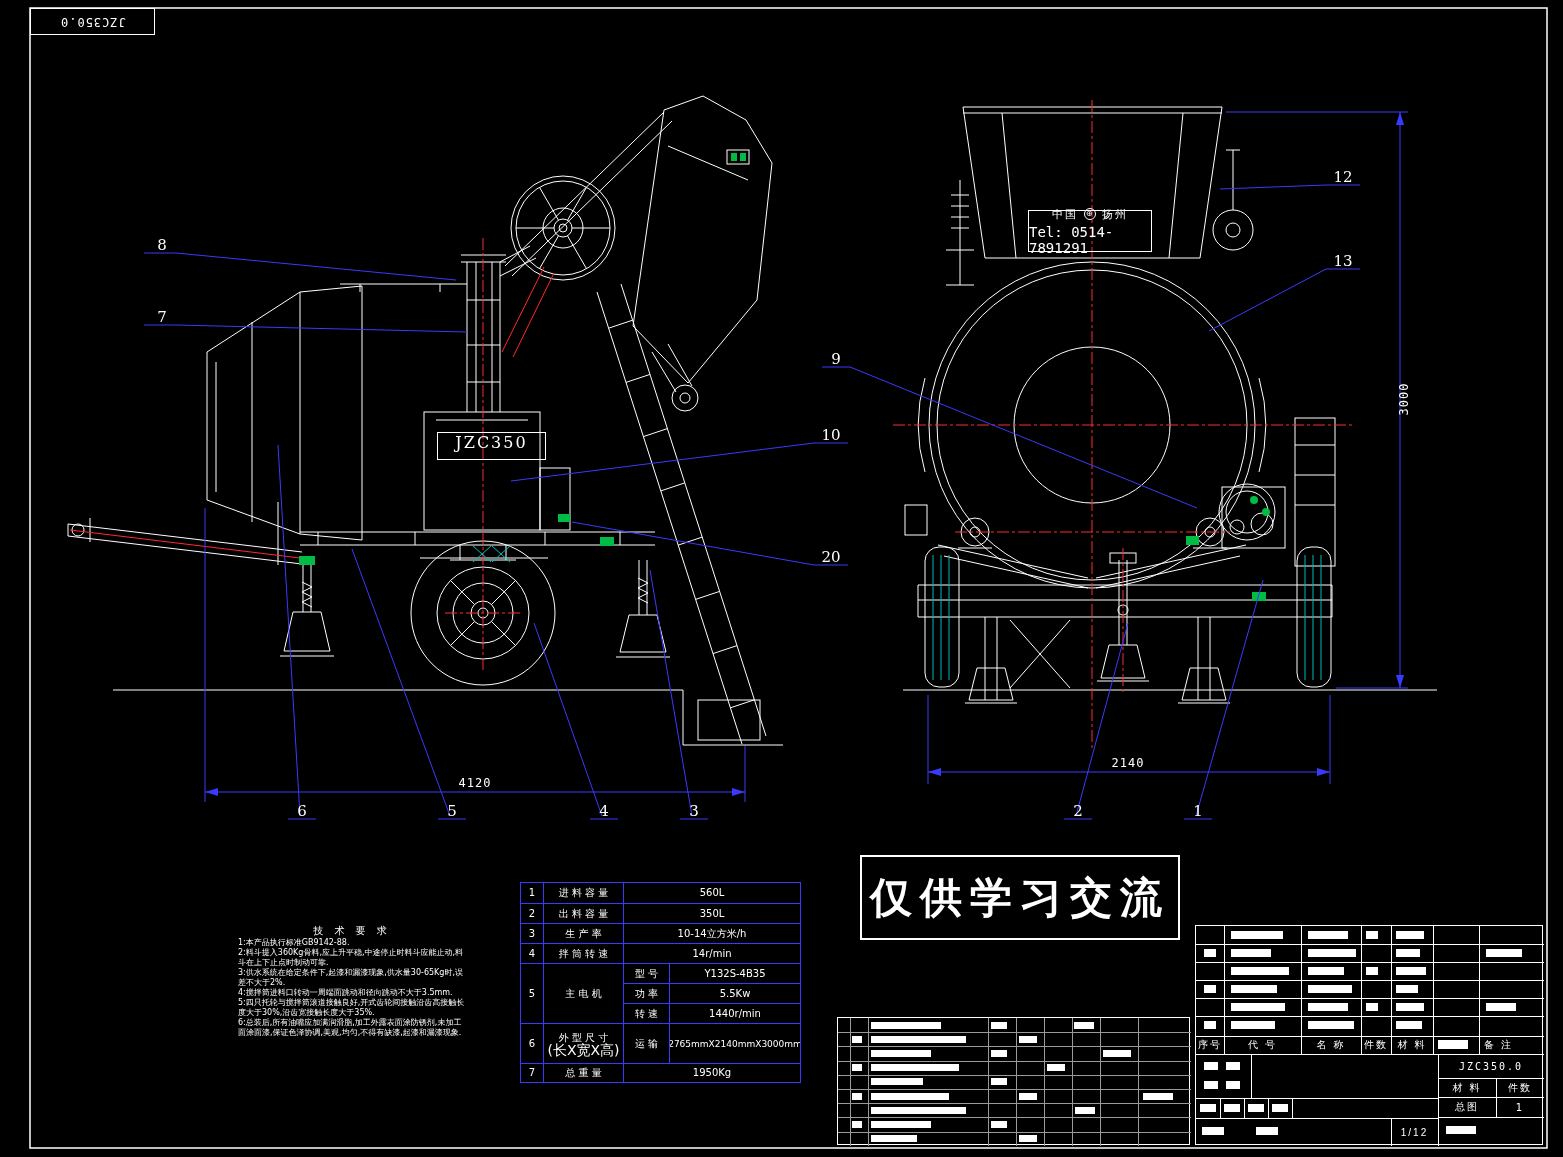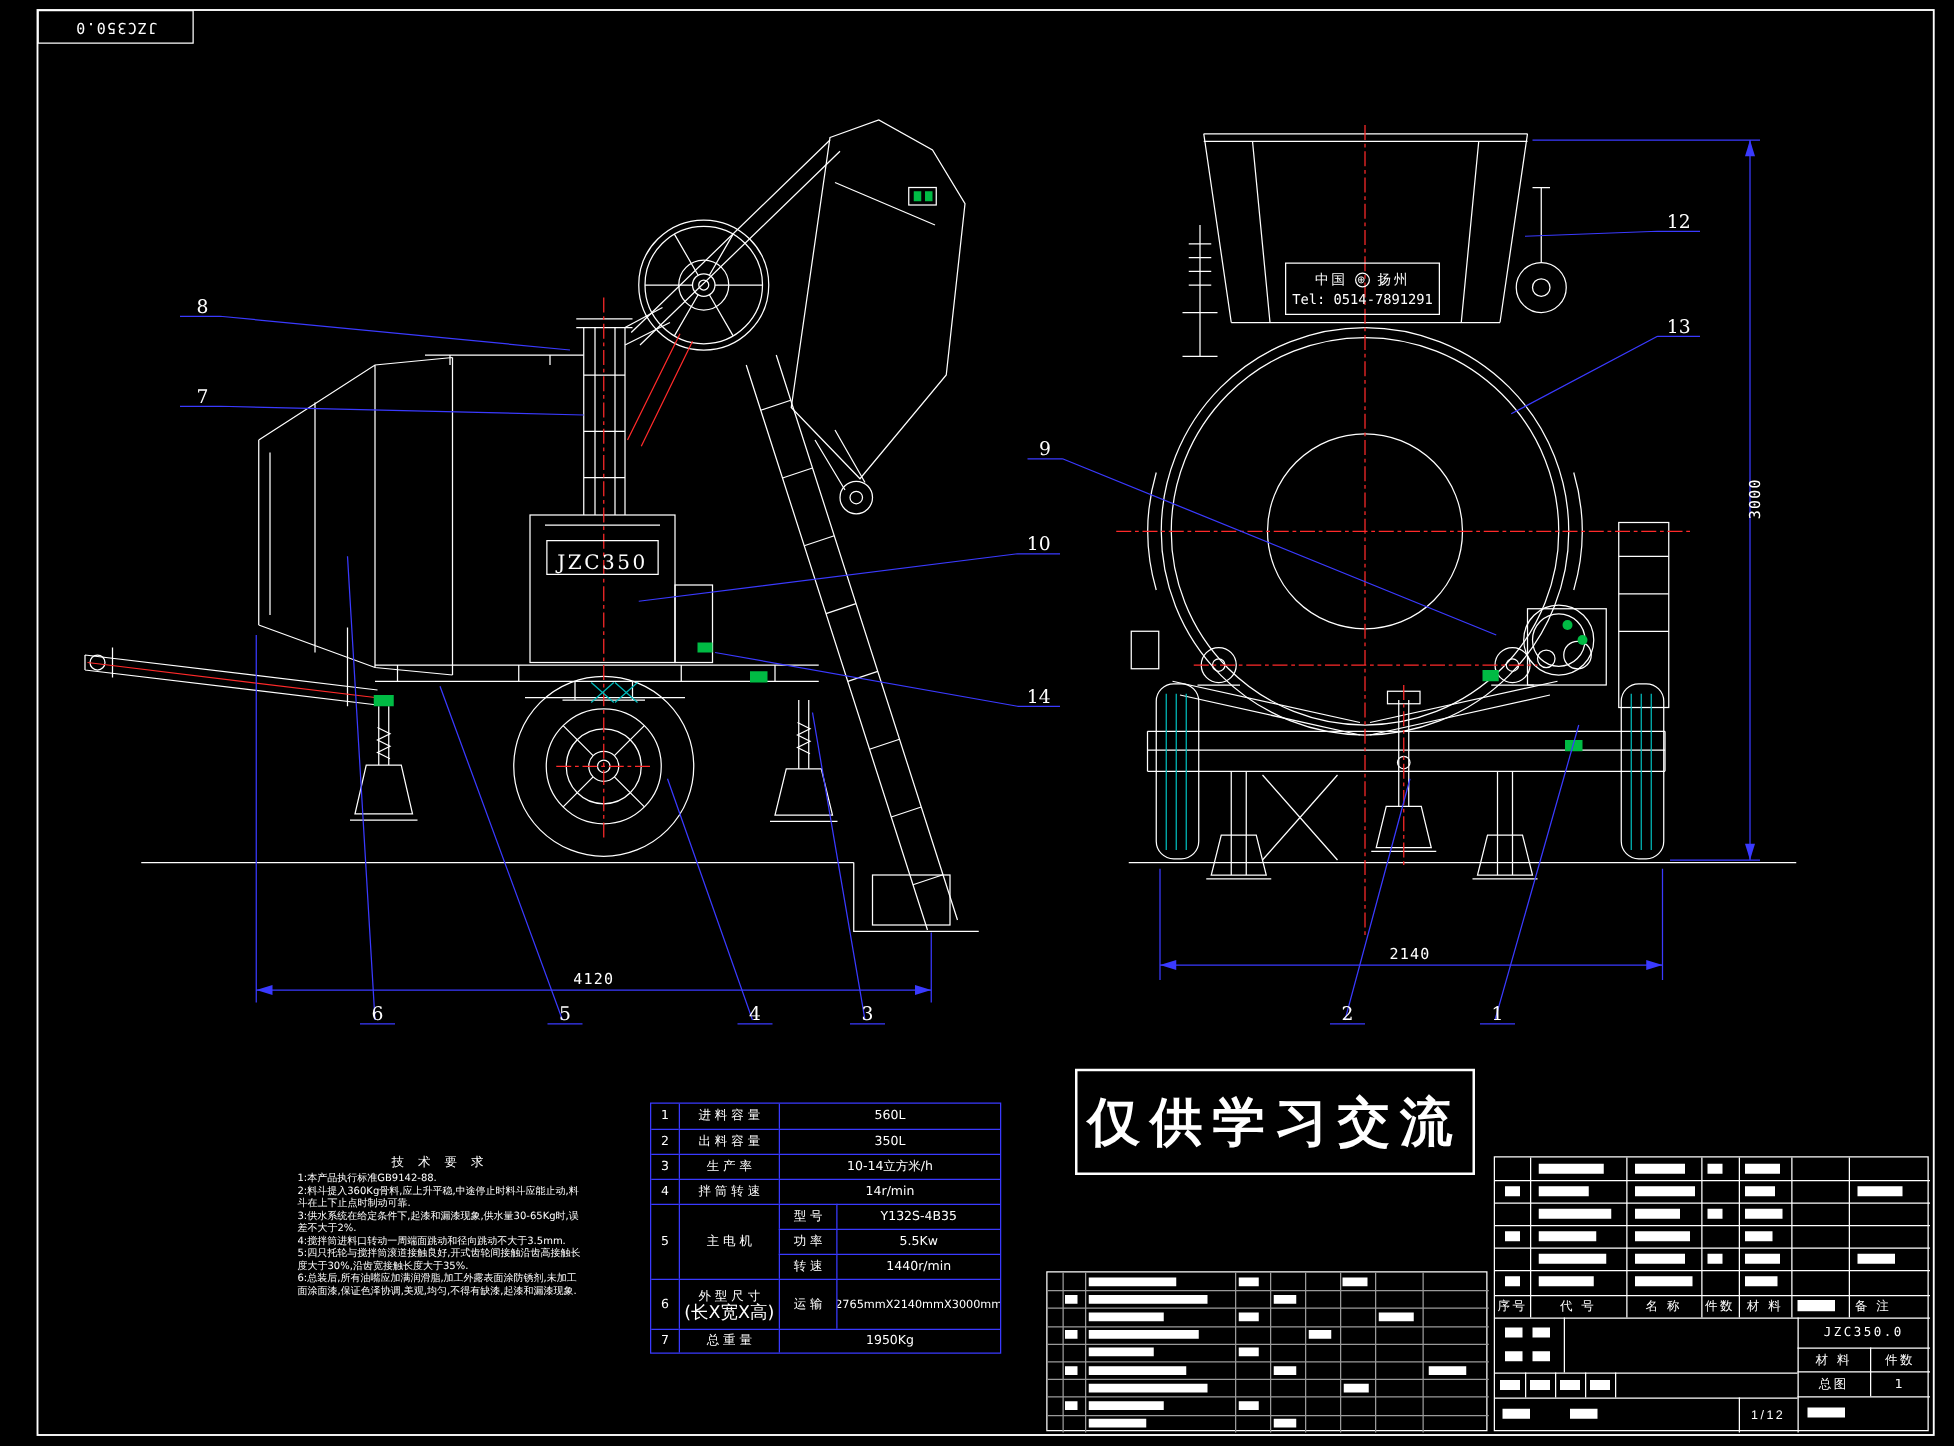--- a/index.html
+++ b/index.html
@@ -5,27 +5,27 @@
   *{margin:0;padding:0;box-sizing:border-box}
   html,body{background:#000}
   body{width:1563px;height:1157px;position:relative;overflow:hidden;
        font-family:"DejaVu Sans",sans-serif;color:#fff}
   svg.linework{position:absolute;left:0;top:0}
   .txt{position:absolute;color:#fff;white-space:nowrap}
   .callout{font-family:"DejaVu Serif",serif;font-size:15px;text-align:center}
   .dim{font-family:"DejaVu Sans Mono",monospace;font-size:12px;letter-spacing:1px;text-align:center}
   .rot180{transform:rotate(180deg)}
   .rot270{transform:rotate(-90deg);transform-origin:center center}
-  .machine-label{position:absolute;left:437px;top:432px;width:90px;height:28px;border:1px solid #fff;
-       display:flex;align-items:flex-end;justify-content:center;font-family:"DejaVu Serif",serif;
+  .machine-label{position:absolute;left:437px;top:432px;width:109px;height:28px;border:1px solid #fff;
+       display:flex;align-items:flex-start;justify-content:center;font-family:"DejaVu Serif",serif;
        font-size:16px;letter-spacing:2px}
   .brand{position:absolute;left:1028px;top:210px;width:124px;height:42px;border:1px solid #fff;
        display:flex;flex-direction:column;align-items:center;justify-content:center;gap:2px}
   .brand .l1{display:flex;align-items:center;gap:6px;font-size:11px;letter-spacing:2px}
-  .brand .l2{font-size:11px;font-family:"DejaVu Sans Mono",monospace}
+  .brand .l2{font-size:14px;font-family:"DejaVu Sans Mono",monospace}
   .logo{width:12px;height:12px;border:1px solid #fff;border-radius:50%;display:flex;
        align-items:center;justify-content:center;font-size:8px;line-height:1}
   .watermark{position:absolute;left:860px;top:855px;width:320px;height:85px;border:2px solid #fff;
        display:flex;align-items:center;justify-content:center;font-family:"DejaVu Serif",serif;
        font-size:42px;letter-spacing:8px;font-weight:bold}
   .techreq{position:absolute;left:238px;top:926px;width:228px;font-size:8px;line-height:10px}
   .techreq .tr-title{text-align:center;font-size:10px;letter-spacing:4px;margin-bottom:2px}
   .spec{position:absolute;left:520px;top:882px;width:281px;height:201px;border:1px solid #3a3aff}
   .cell{position:absolute;border-left:1px solid #3a3aff;border-top:1px solid #3a3aff;
        display:flex;flex-direction:column;align-items:center;justify-content:center;
@@ -249,21 +249,21 @@
 <div class="txt dim rot270" style="left:1374px;top:392px;width:60px">3000</div>
 
 <div class="txt callout" style="left:148px;top:236px;width:28px">8</div>
 <div class="txt callout" style="left:148px;top:308px;width:28px">7</div>
 <div class="txt callout" style="left:288px;top:802px;width:28px">6</div>
 <div class="txt callout" style="left:438px;top:802px;width:28px">5</div>
 <div class="txt callout" style="left:590px;top:802px;width:28px">4</div>
 <div class="txt callout" style="left:680px;top:802px;width:28px">3</div>
 <div class="txt callout" style="left:822px;top:350px;width:28px">9</div>
 <div class="txt callout" style="left:814px;top:426px;width:34px">10</div>
-<div class="txt callout" style="left:814px;top:548px;width:34px">14</div>
+<div class="txt callout" style="left:814px;top:548px;width:34px">20</div>
 <div class="txt callout" style="left:1326px;top:168px;width:34px">12</div>
 <div class="txt callout" style="left:1326px;top:252px;width:34px">13</div>
 <div class="txt callout" style="left:1064px;top:802px;width:28px">2</div>
 <div class="txt callout" style="left:1184px;top:802px;width:28px">1</div>
 
 <div class="techreq">
   <div class="tr-title">技 术 要 求</div>
   <div>1:本产品执行标准GB9142-88.</div>
   <div style="white-space:normal">2:料斗提入360Kg骨料,应上升平稳,中途停止时料斗应能止动,料斗在上下止点时制动可靠.</div>
   <div style="white-space:normal">3:供水系统在给定条件下,起漆和漏漆现象,供水量30-65Kg时,误差不大于2%.</div>

